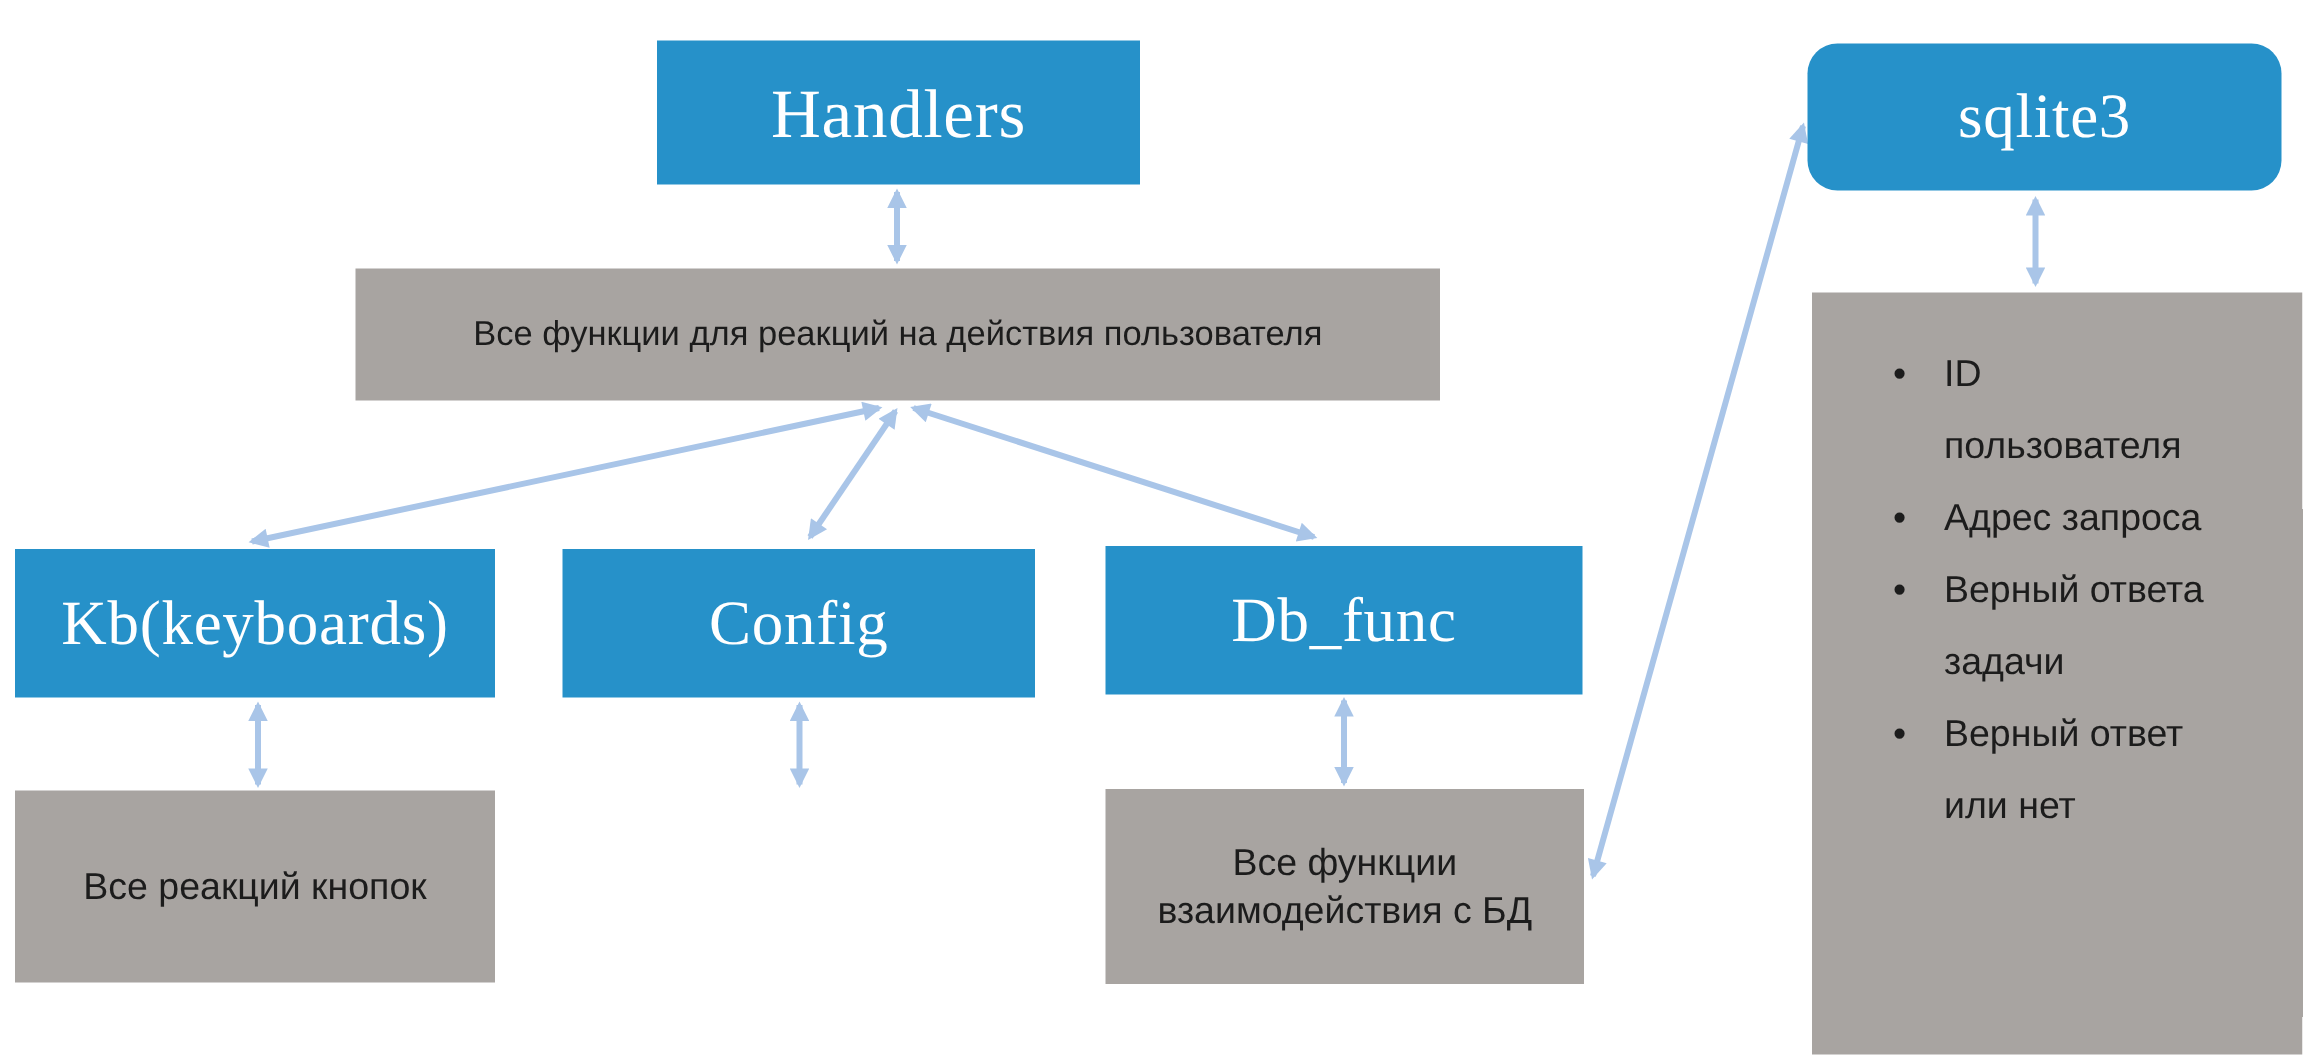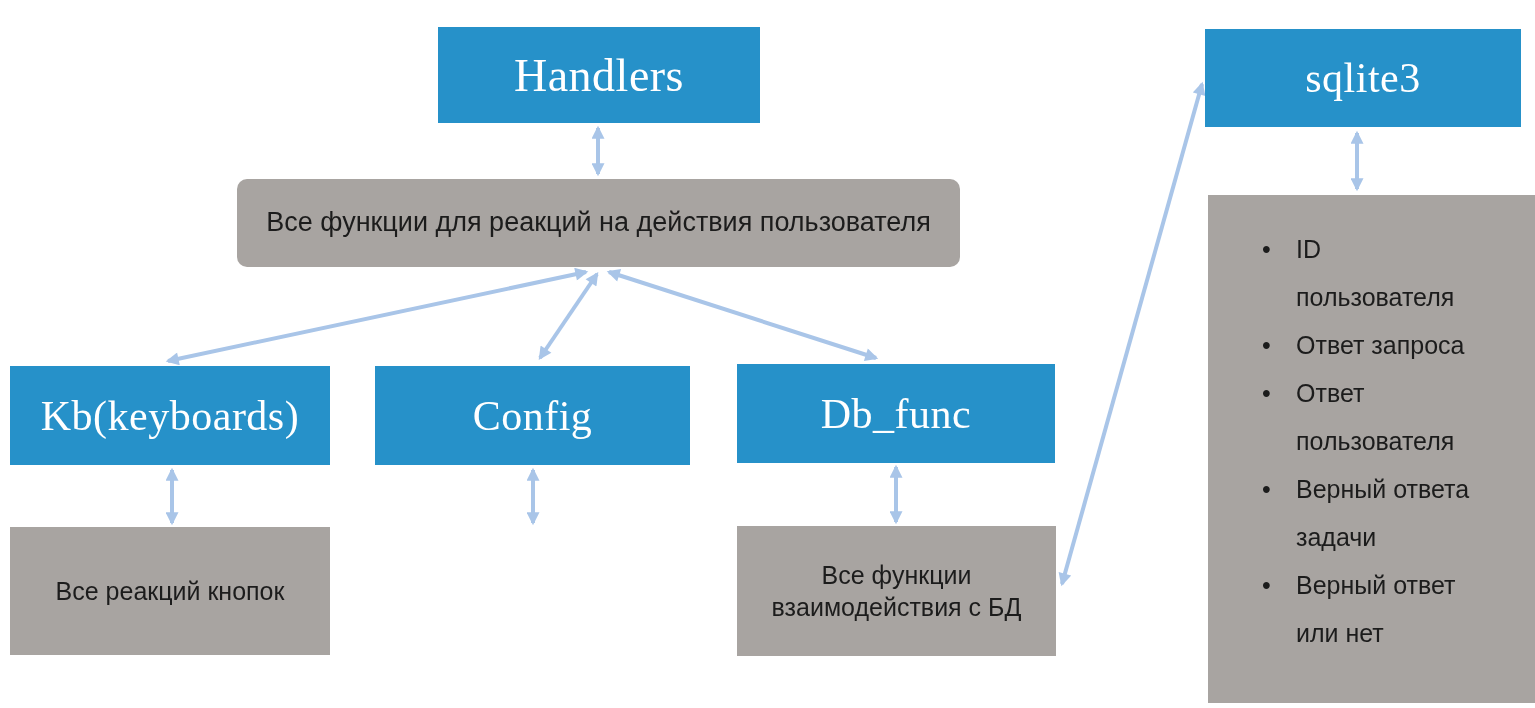--- a/index.html
+++ b/index.html
@@ -39,21 +39,21 @@
     letter-spacing: 0.5px;
   }
   .module.handlers { font-size: 46px; }
   .desc {
     background: #a8a4a1;
     color: #1c1c1c;
     font-size: 25px;
     line-height: 1.3;
     padding: 6px 14px;
   }
-  .desc.wide { font-size: 27px; border-radius: 10px; }
+  .desc.wide { font-size: 23px; }
   .fields {
     position: absolute;
     background: #a8a4a1;
     color: #1c1c1c;
     box-sizing: border-box;
   }
   .fields ul {
     margin: 0;
     padding: 30px 70px 0 46px;
     list-style: none;
@@ -121,27 +121,26 @@
 
   <div class="box desc" style="left:10px; top:527px; width:320px; height:128px;">
     <span>Все реакций кнопок</span>
   </div>
 
 
   <div class="box desc" style="left:737px; top:526px; width:319px; height:130px;">
     <span>Все функции взаимодействия с БД</span>
   </div>
 
-  <div class="box module" style="left:1205px; top:29px; width:316px; height:98px;">
+  <div class="box module" style="left:1205px; top:29px; width:316px; height:98px;border-radius:20px;">
     <span>sqlite3</span>
   </div>
 
   <div class="fields" style="left:1181px; top:195px; width:341px; height:508px;margin-left:27px;">
     <ul>
       <li>ID пользователя</li>
-      <li>Ответ запроса</li>
-      <li>Ответ пользователя</li>
+      <li>Адрес запроса</li>
       <li>Верный ответа задачи</li>
       <li>Верный ответ или нет</li>
     </ul>
   </div>
 
 </div>
 
 </body></html>

